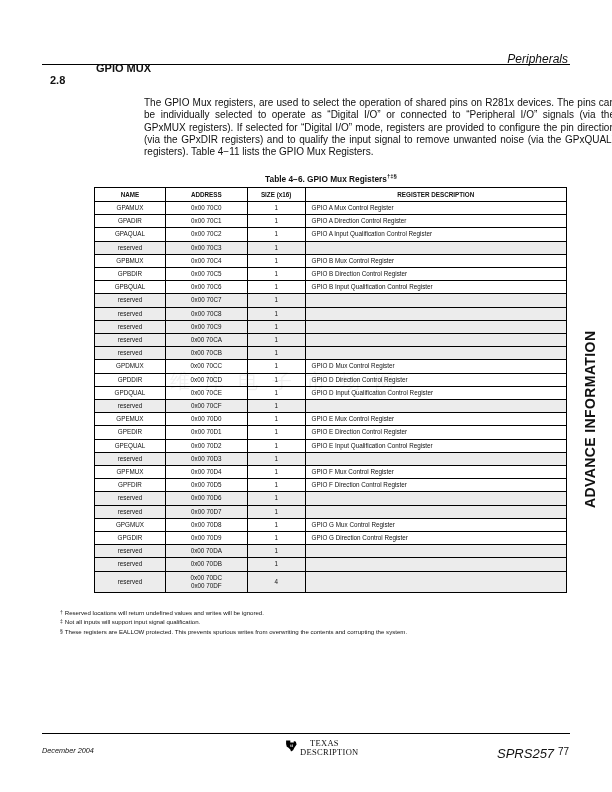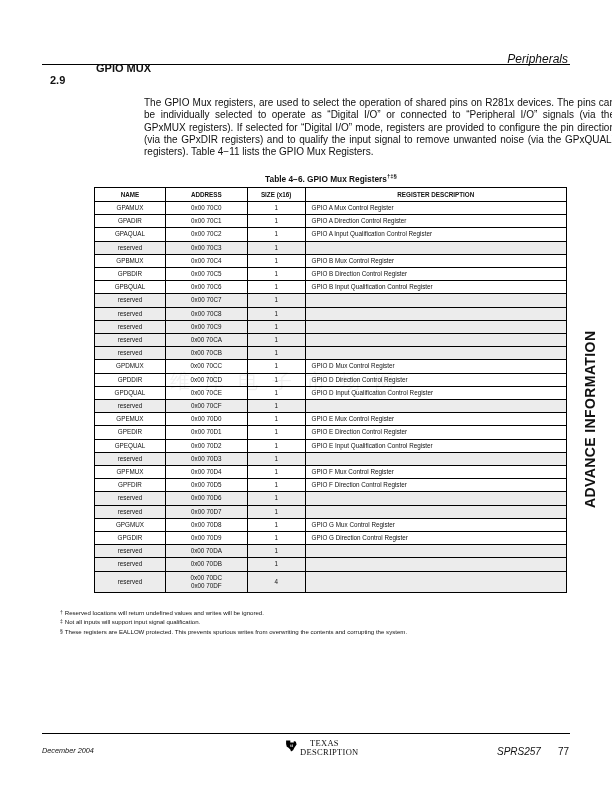--- a/index.html
+++ b/index.html
@@ -18,34 +18,34 @@
   table.regs td.d { padding-left: 6px; text-align: left; }
   table.regs tr.reserved td { background: #ececec; }
   table.regs tr.two td { height: 20px; line-height: 8px; }
   col.c1 { width: 71px; } col.c2 { width: 82px; } col.c3 { width: 58px; } col.c4 { width: 262px; }
   .footnotes { position: absolute; top: 608px; left: 60px; font-size: 6.1px; line-height: 8.3px; }
   .footnotes sup { font-size: 5px; vertical-align: 1px; margin-right: 2px; }
   .side-banner { position: absolute; left: 582px; top: 508px; transform-origin: 0 0; transform: rotate(-90deg); font-size: 14px; font-weight: bold; letter-spacing: 0.4px; white-space: nowrap; }
   .watermark { position: absolute; top: 368px; left: 170px; font-size: 20px; color: rgba(0,0,0,0.06); letter-spacing: 14px; font-family: "DejaVu Serif", serif; pointer-events: none; }
   .foot-rule { position: absolute; top: 733px; left: 42px; width: 528px; border-top: 1.3px solid #000; }
   .foot-date { position: absolute; top: 746px; left: 42px; font-size: 7.3px; font-style: italic; }
-  .foot-doc { position: absolute; top: 746px; left: 497px; font-size: 10px; font-style: italic; }
+  .foot-doc { position: absolute; top: 746px; left: 497px; font-size: 13px; font-style: italic; }
   .foot-page { position: absolute; top: 746px; left: 558px; font-size: 10px; }
   .ti-logo { position: absolute; top: 739px; left: 284px; display: flex; }
   .ti-logo svg { width: 14px; height: 14px; margin-right: 2px; }
   .ti-text { font-family: "Liberation Serif", serif; font-size: 8.5px; line-height: 8.5px; letter-spacing: 0.3px; }
   .ti-text div:first-child { padding-left: 10px; }
 </style>
 </head>
 <body>
 
 <div class="running-head">Peripherals</div>
 <div class="head-rule"></div>
 
-<div class="section-num">2.9</div>
+<div class="section-num">2.8</div>
 <div class="section-title">GPIO MUX</div>
 <div class="body-para">The GPIO Mux registers, are used to select the operation of shared pins on R281x devices. The pins can be individually selected to operate as “Digital I/O” or connected to “Peripheral I/O” signals (via the GPxMUX registers). If selected for “Digital I/O” mode, registers are provided to configure the pin direction (via the GPxDIR registers) and to qualify the input signal to remove unwanted noise (via the GPxQUAL) registers). Table 4−11 lists the GPIO Mux Registers.</div>
 
 <div class="watermark">维库电子市场网</div>
 
 <div class="table-caption">
   <span>Table 4−6.  GPIO Mux Registers</span><sup>†‡§</sup>
 </div>
 
 <table class="regs">

